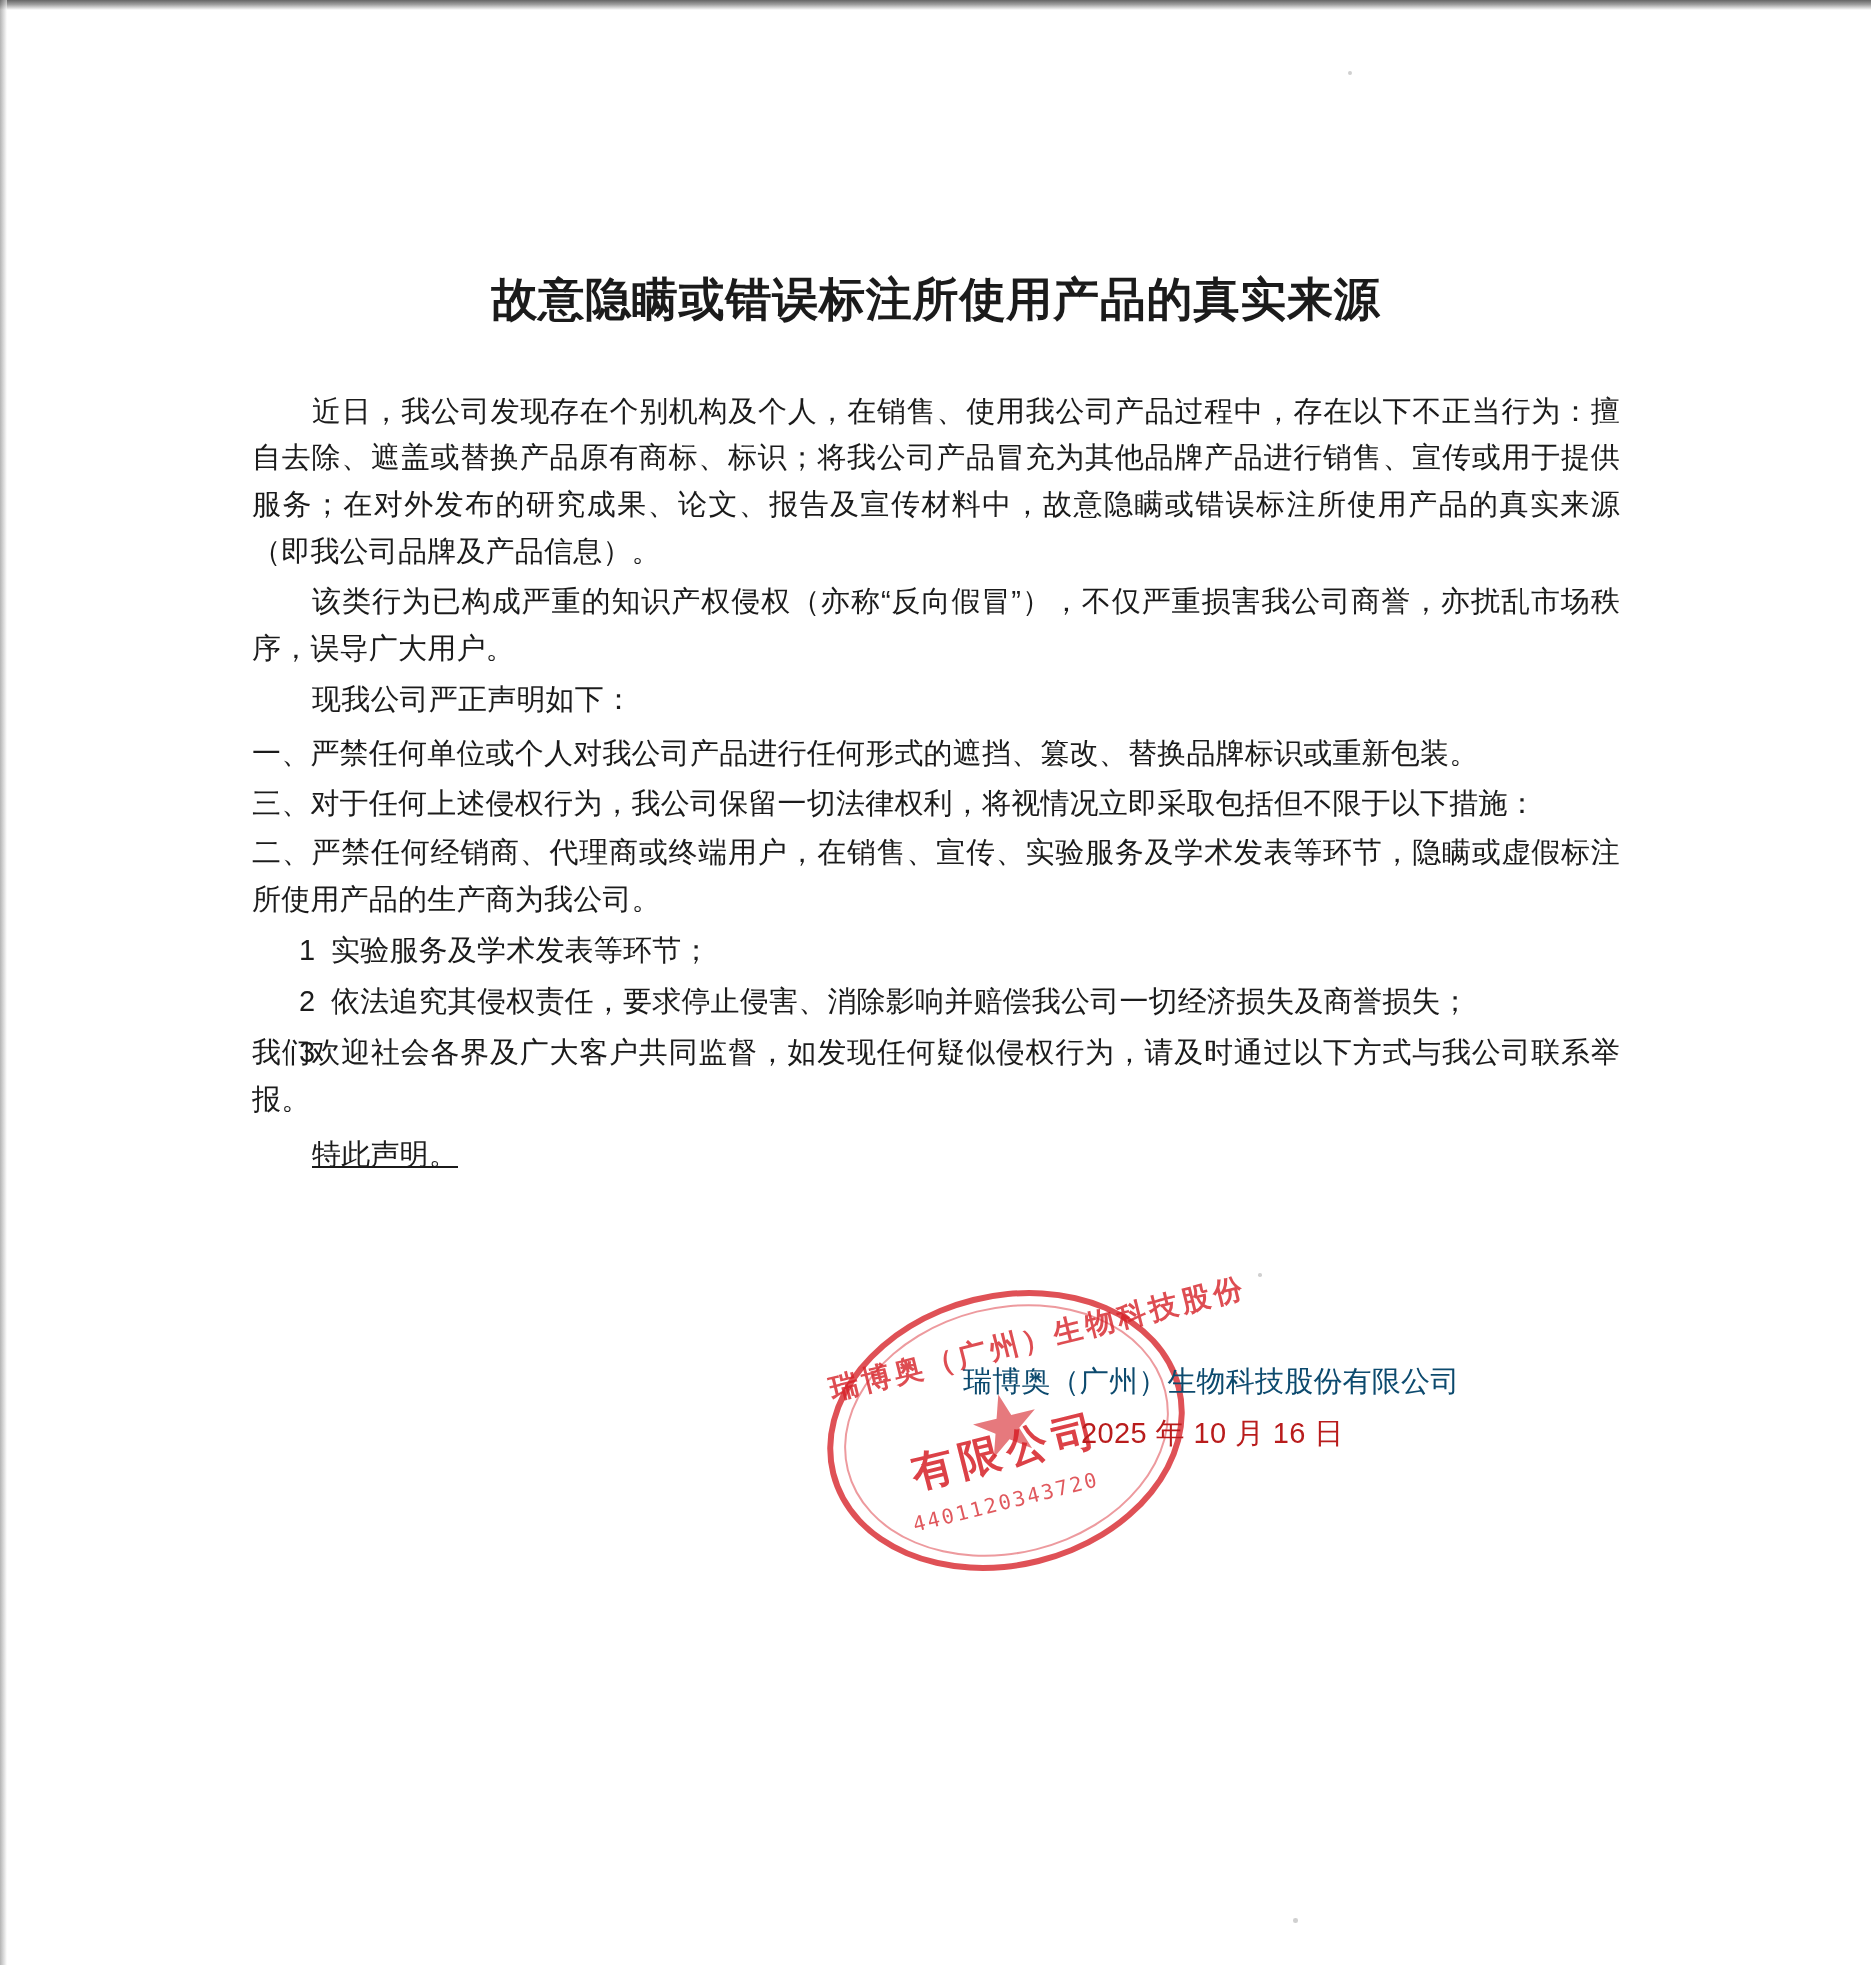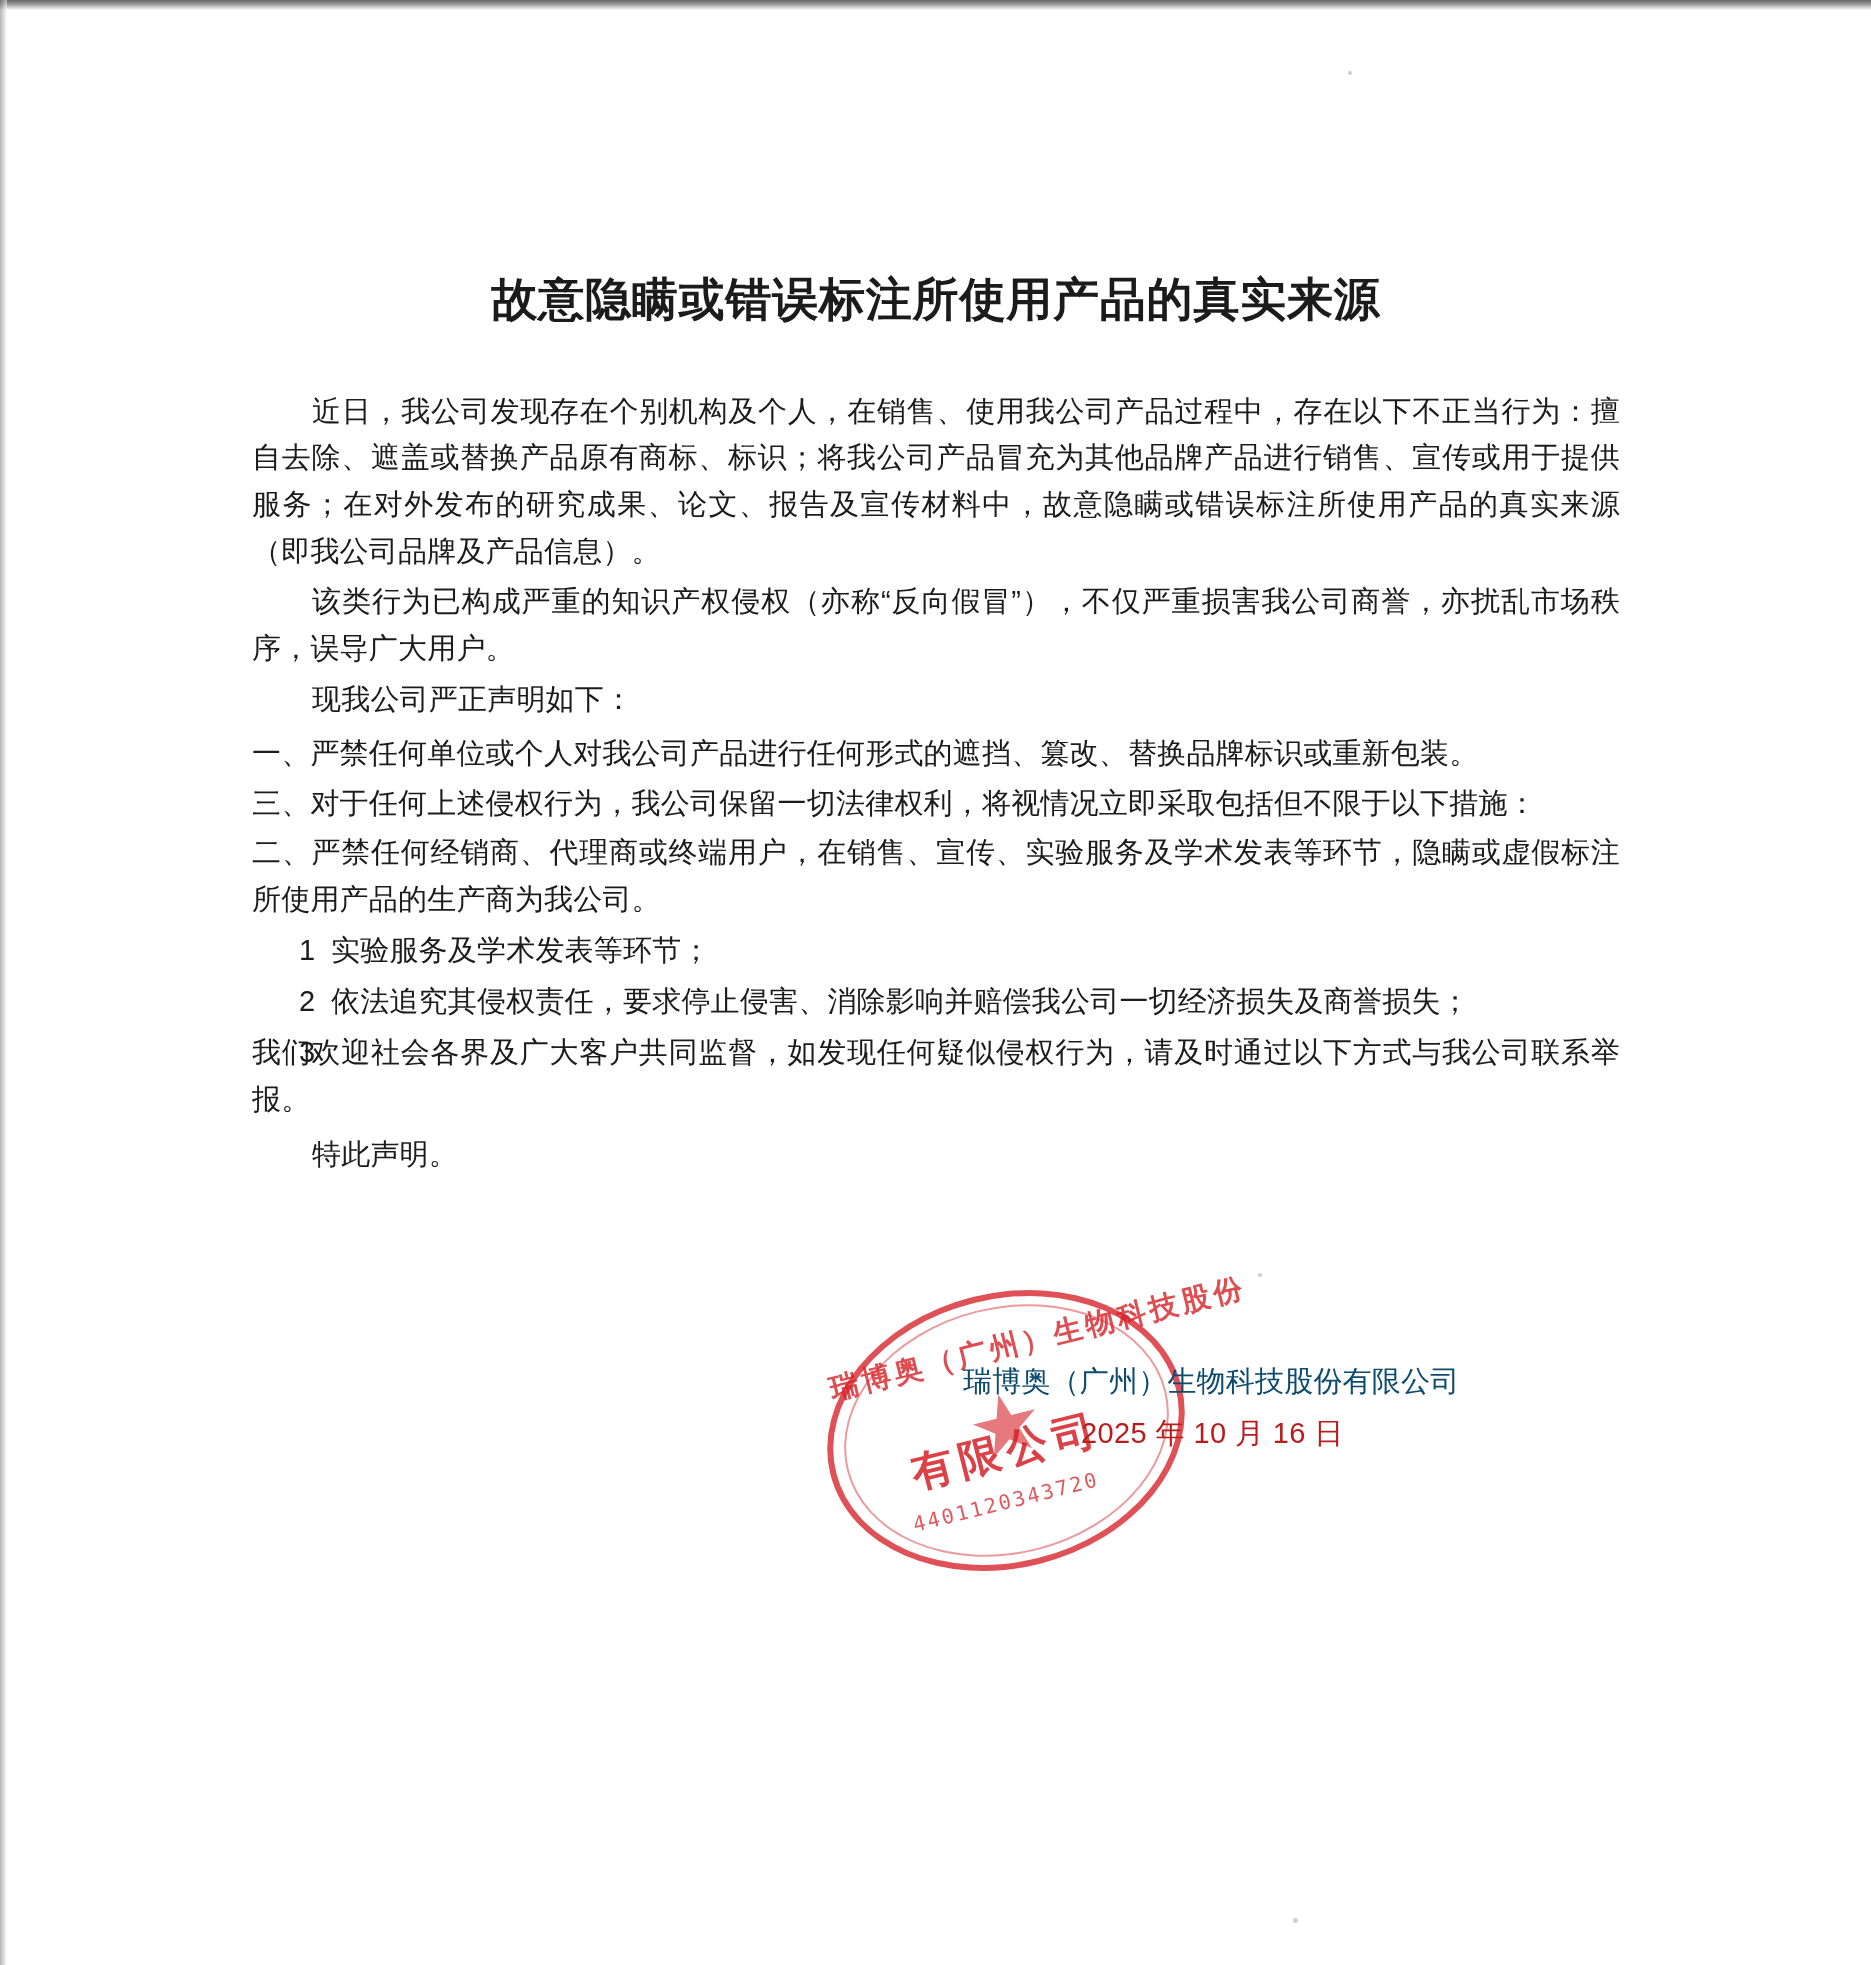--- a/index.html
+++ b/index.html
@@ -92,20 +92,21 @@
     letter-spacing: 0.2px;
   }
   .sublist li .num {
     position: absolute;
     left: 47px;
     top: 0;
   }
 
   .closing {
     margin-top: 8.6px;
+    text-decoration: underline;
   }
 
   
   .sign-block {
     position: absolute;
     left: 963px;
     top: 1360px;
     width: 590px;
     text-align: left;
   }

